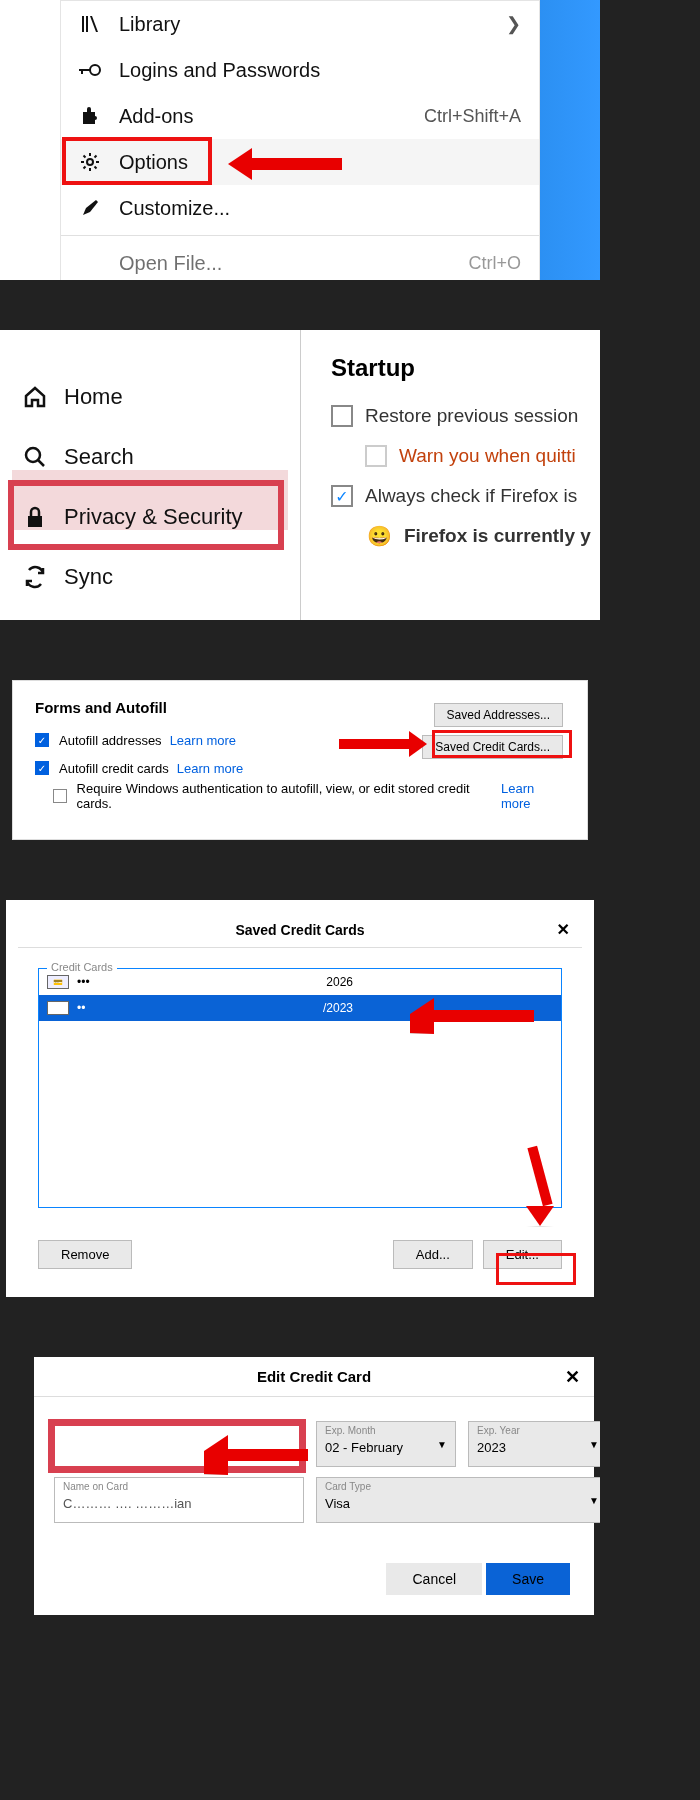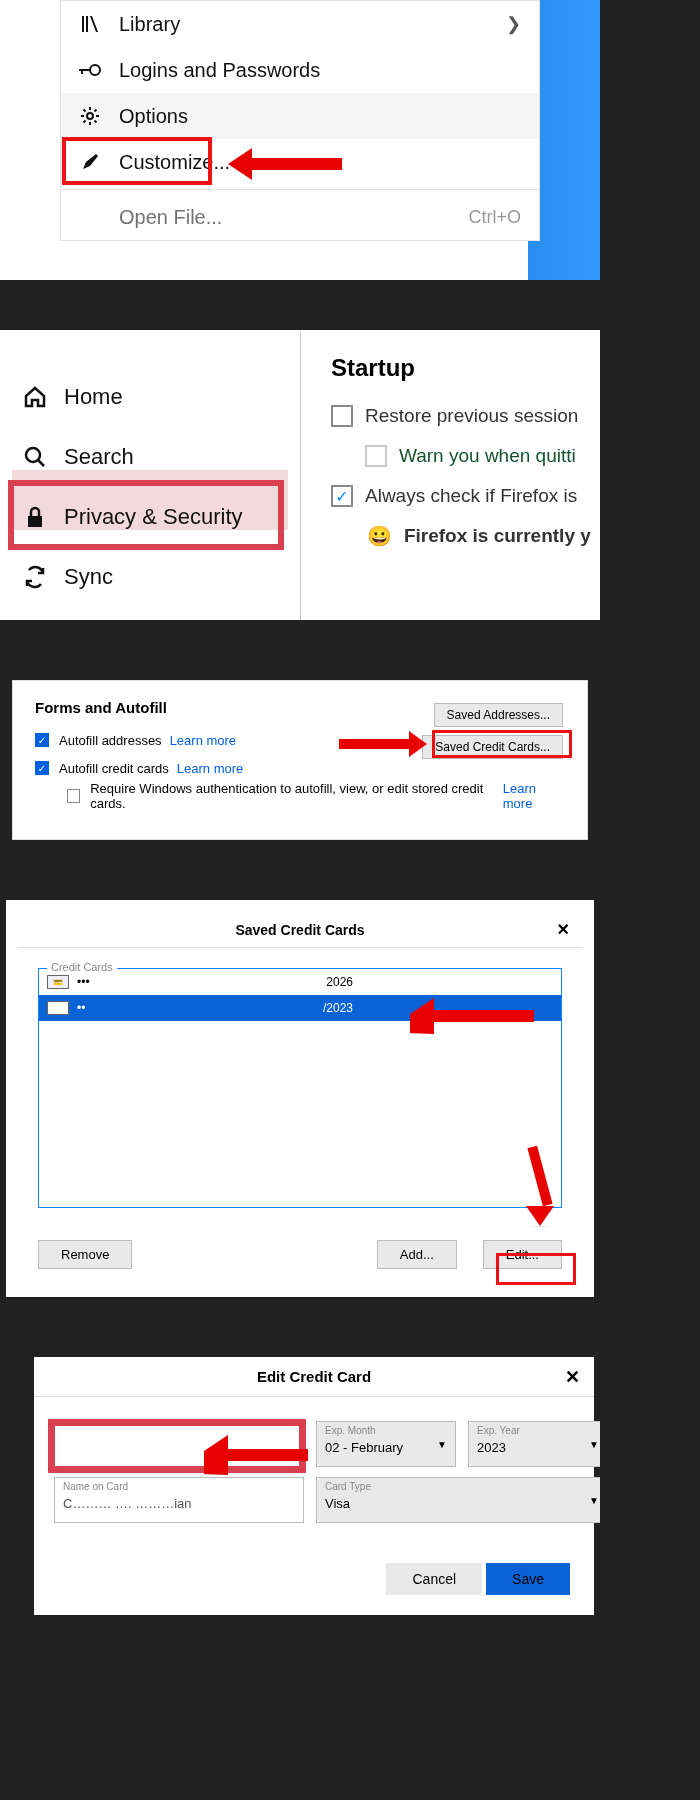--- a/index.html
+++ b/index.html
@@ -64,21 +64,21 @@
 .p4 .head{display:flex;align-items:center;justify-content:center;height:36px;border-bottom:1px solid #ddd;font-weight:600;font-size:14px;position:relative;}
 .p4 .head .x{position:absolute;right:12px;font-size:16px;cursor:pointer;}
 .p4 .body{padding:20px;}
 .p4 .box{border:1px solid #0a84ff;height:240px;position:relative;}
 .p4 .box .lbl{position:absolute;top:-8px;left:8px;background:#fff;padding:0 4px;font-size:11px;color:#888;}
 .p4 .cardrow{height:26px;display:flex;align-items:center;padding:0 8px;font-size:12px;}
 .p4 .cardrow.sel{background:#0a63d6;color:#fff;}
 .p4 .cico{width:22px;height:14px;border:1px solid #666;margin-right:8px;font-size:8px;display:flex;align-items:center;justify-content:center;background:#eef;}
 .p4 .cardrow.sel .cico{background:#fff;}
 .p4 .cexp{margin-left:auto;margin-right:200px;}
-.p4 .btnrow{display:flex;padding:12px 20px 16px;gap:26px;}
+.p4 .btnrow{display:flex;padding:12px 20px 16px;gap:10px;}
 .p4 .btnrow .sp{flex:1;}
 .p4 .b{background:#e9e9e9;border:1px solid #bbb;padding:6px 22px;font-size:13px;}
 .p4 .hlbox4{position:absolute;right:18px;bottom:12px;width:80px;height:32px;border:3px solid #e11;pointer-events:none;}
 .p4 .arrow4a{position:absolute;top:98px;right:60px;}
 .p4 .arrow4b{position:absolute;bottom:70px;right:40px;}
 .arrow-down{display:flex;flex-direction:column;align-items:center;}
 .arrow-down .shaft{width:10px;background:#e80000;}
 .arrow-down .head{width:0;height:0;border-left:14px solid transparent;border-right:14px solid transparent;border-top:20px solid #e80000;}
 
 .spacer4{height:60px;background:#222;}
@@ -124,20 +124,29 @@
     <div class="row">
       <span class="ic">
           <svg width="22" height="14" viewBox="0 0 22 14">
             <circle cx="16" cy="7" r="5" fill="none" stroke="#111" stroke-width="2"></circle>
             <rect x="0" y="6" width="12" height="2" fill="#111"></rect>
             <rect x="2" y="6" width="2" height="5" fill="#111"></rect>
           </svg>
         </span>
       <span>Logins and Passwords</span>
     </div>
+    <div class="row">
+      <span class="ic">
+          <svg width="20" height="20" viewBox="0 0 20 20">
+            <path d="M3 6h4V3a2 2 0 114 0v3h4v4a2 2 0 110 4v4H3z" fill="#111"></path>
+          </svg>
+        </span>
+      <span>Add-ons</span>
+      <span class="sc">Ctrl+Shift+A</span>
+    </div>
     <div class="row highlight">
       <span class="ic">
           <svg width="20" height="20" viewBox="0 0 20 20">
             <circle cx="10" cy="10" r="3" fill="none" stroke="#111" stroke-width="2"></circle>
             <path d="M10 1v3M10 16v3M1 10h3M16 10h3M3.5 3.5l2 2M14.5 14.5l2 2M16.5 3.5l-2 2M5.5 14.5l-2 2" stroke="#111" stroke-width="2"></path>
           </svg>
         </span>
       <span>Options</span>
     </div>
     <div class="row">
@@ -204,21 +213,21 @@
     <div class="hlbox2"></div>
   </div>
   <div class="main">
     <h3>Startup</h3>
     <div class="crow">
         <span class="cbox"></span>
         <span>Restore previous session</span>
       </div>
     <div class="crow ind">
         <span class="cbox" style="border-color:#ccc"></span>
-        <span style="color:#14532d">Warn you when quitti</span>
+        <span style="color:#c2410c">Warn you when quitti</span>
       </div>
     <div class="crow">
         <span class="cbox">
           <span class="check">✓</span>
         </span>
         <span>Always check if Firefox is</span>
       </div>
     <div class="crow">
         <span class="emoji">😀</span>
         <span style="font-weight:600">Firefox is currently y</span>
@@ -233,21 +242,21 @@
   <div class="frow">
       <span class="chk">✓</span>
       <span>Autofill addresses</span>
       <span class="link">Learn more</span>
     </div>
   <div class="frow">
       <span class="chk">✓</span>
       <span>Autofill credit cards</span>
       <span class="link">Learn more</span>
     </div>
-  <div class="frow" style="margin-left:32px">
+  <div class="frow" style="margin-left:18px">
       <span class="chk empty"></span>
       <span>Require Windows authentication to autofill, view, or edit stored credit cards.</span>
       <span class="link">Learn more</span>
     </div>
   <button class="btn sa">Saved Addresses...</button>
   <button class="btn sc">Saved Credit Cards...</button>
   <div class="hlbox3"></div>
   <div class="arrow3 arrow-right">
       <div class="shaft" style="width:70px"></div>
       <div class="head"></div>

